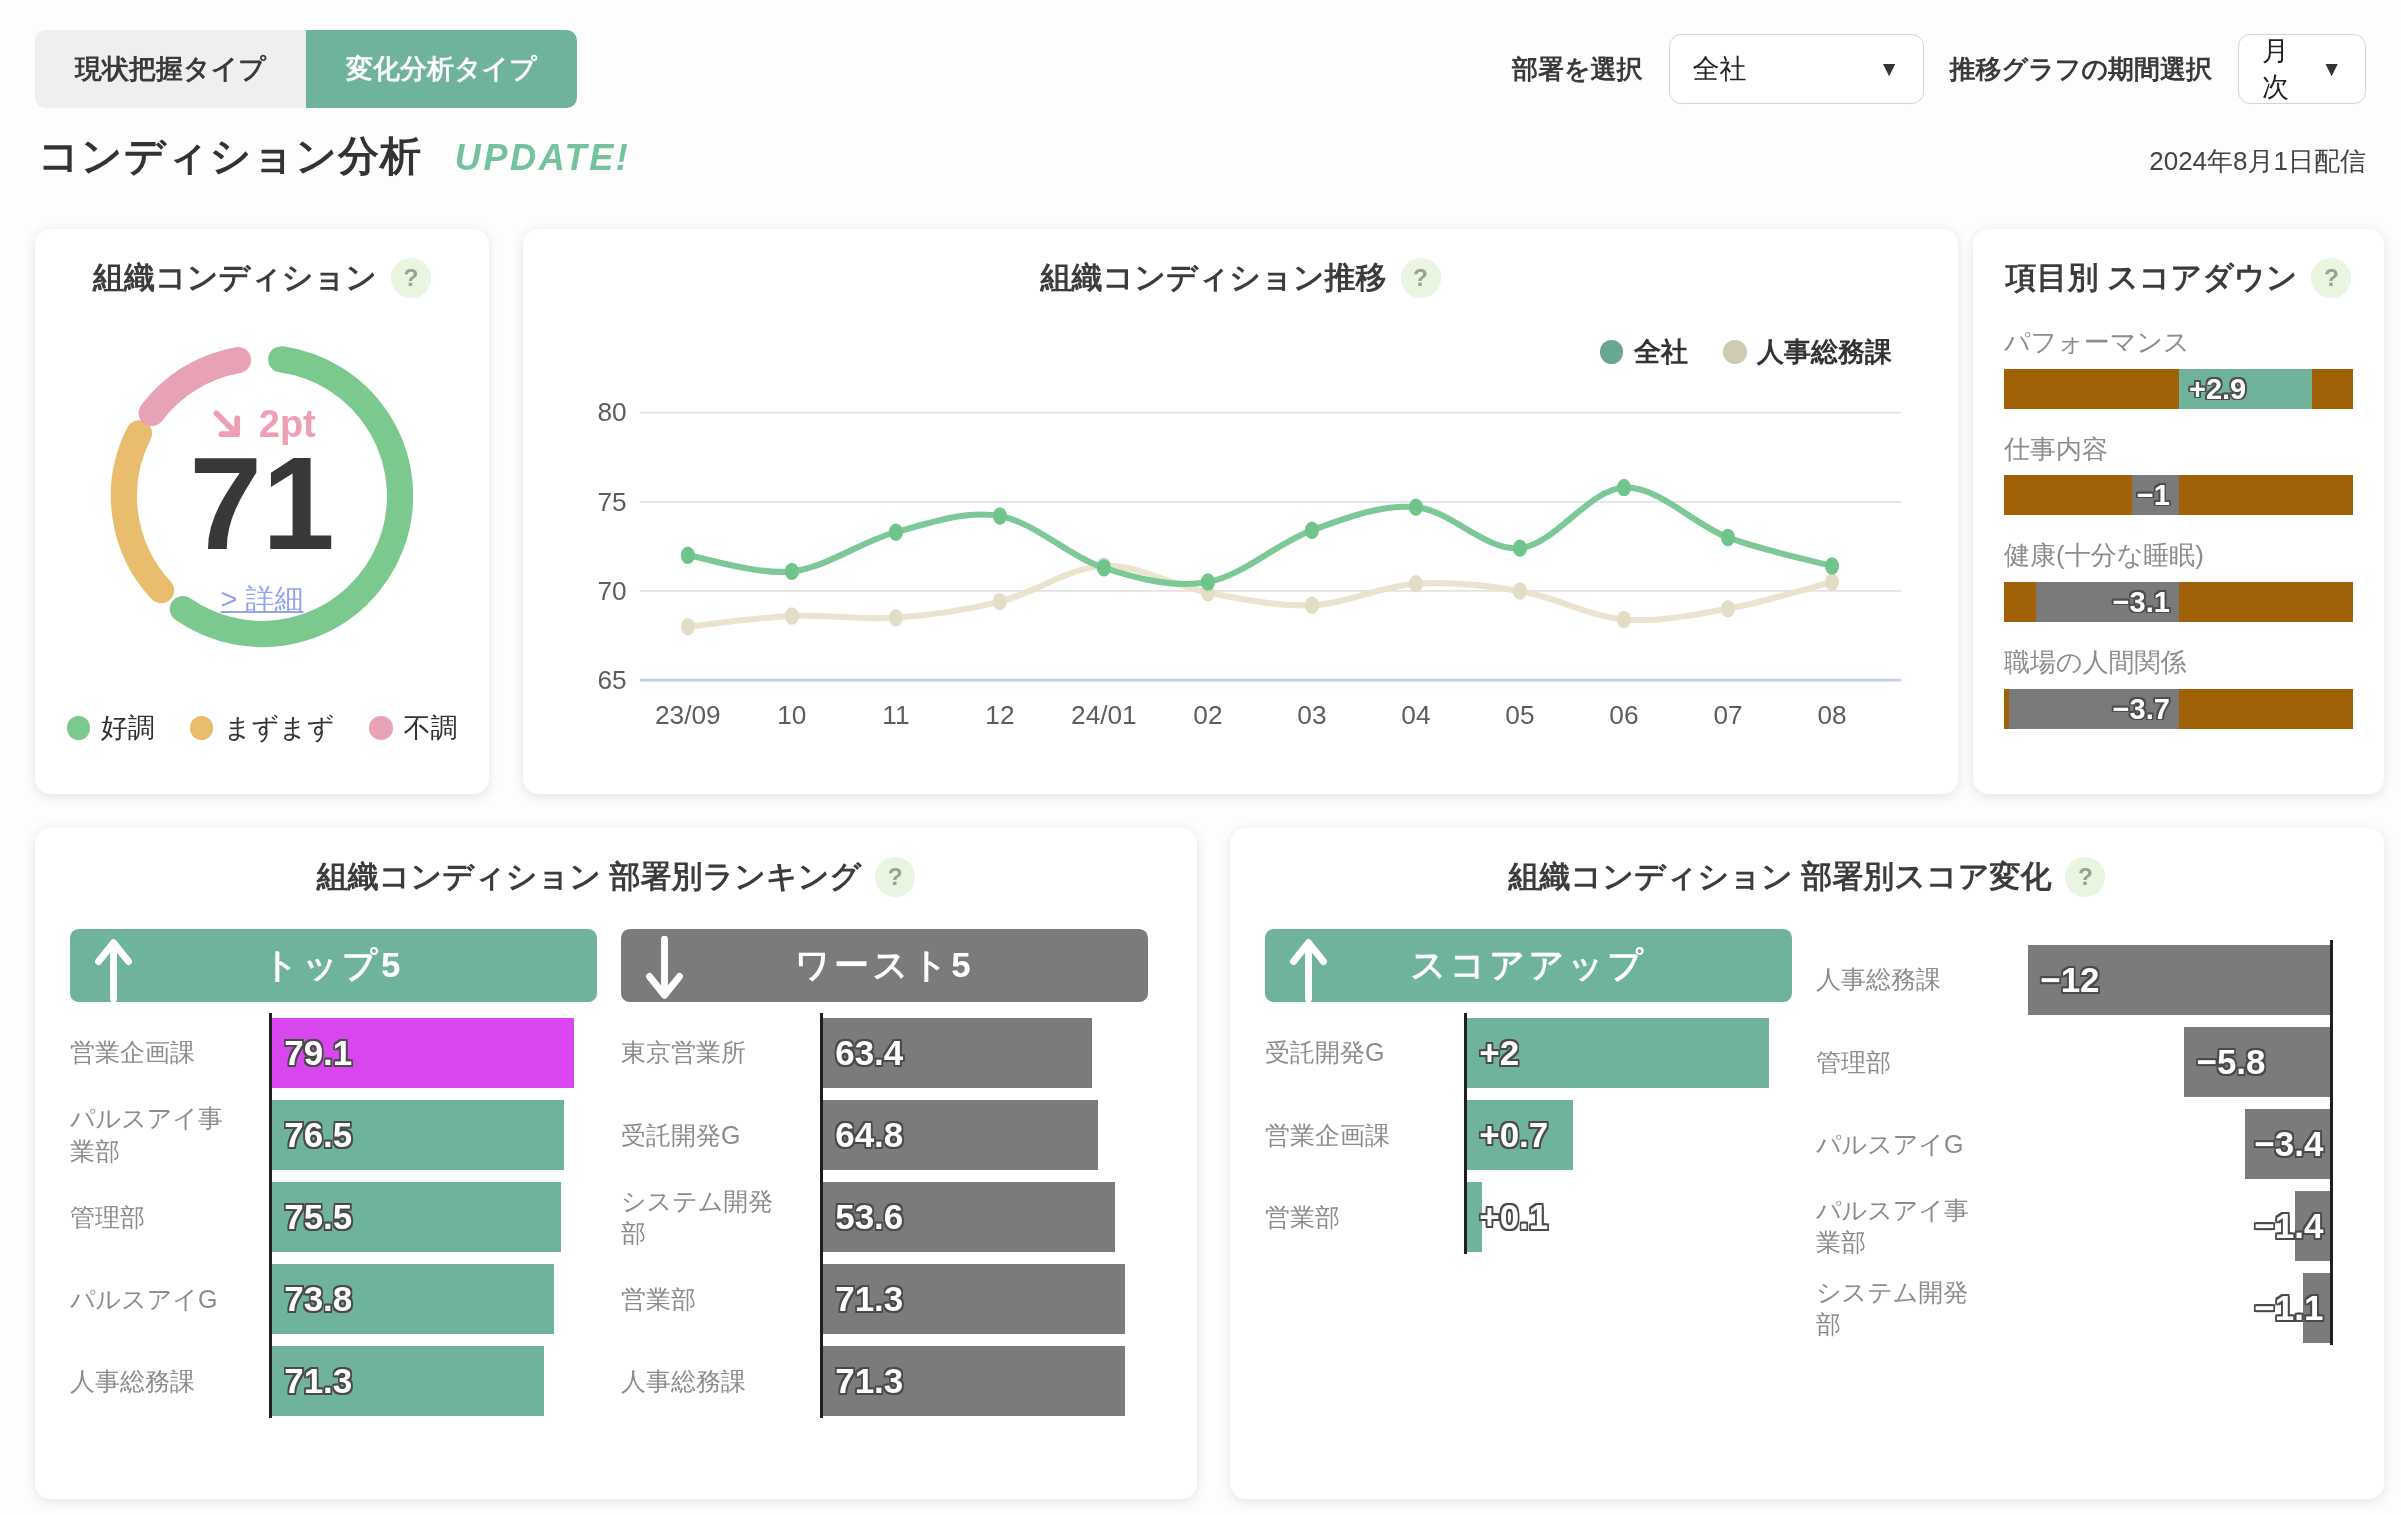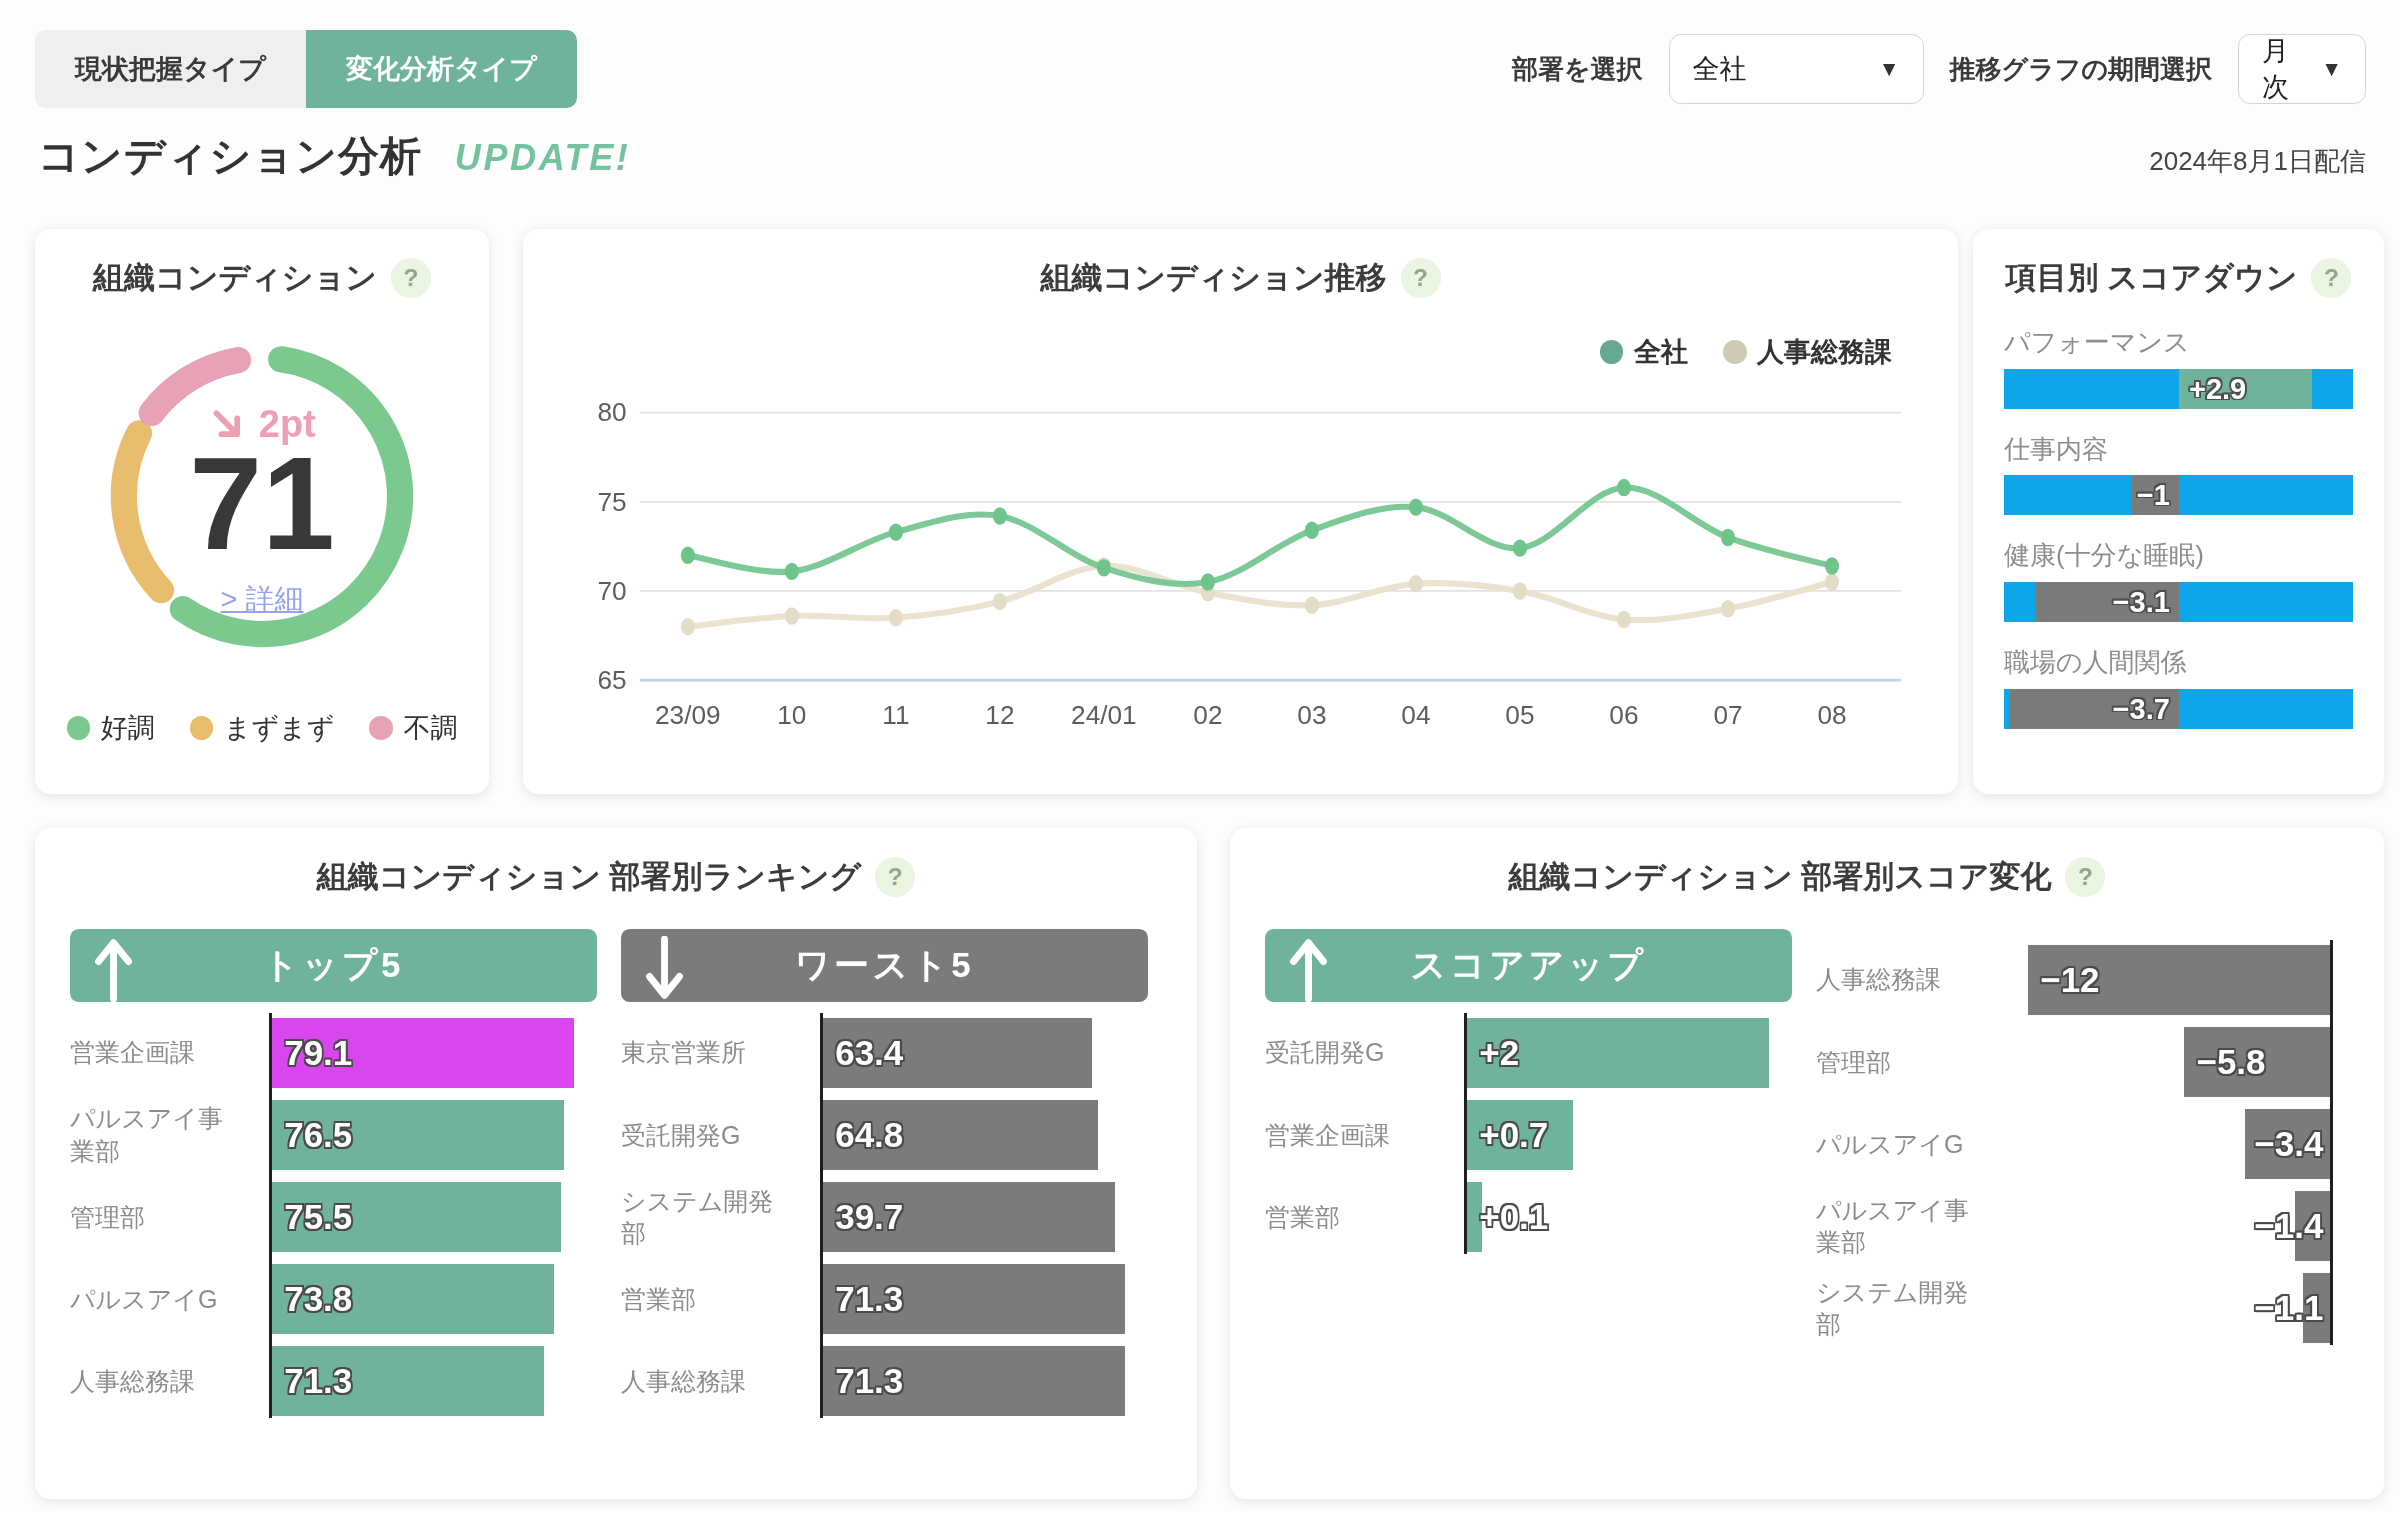--- a/index.html
+++ b/index.html
@@ -41,21 +41,21 @@
 
   
   .trend-legend { position:absolute; top:105px; right:66px; display:flex; gap:35px; font-size:27px; color:#333; font-weight:700; }
   .trend-svg { position:absolute; left:24.5px; top:131px; }
   svg text { font-family:inherit; }
 
   
   .m-rows { padding:26px 31px 0; }
   .m-row { margin-bottom:23px; }
   .m-label { font-size:26px; color:#8c8c8c; margin-bottom:8.7px; }
-  .m-track { position:relative; height:40px; background:#0ea5e9; }
+  .m-track { position:relative; height:40px; background:#a16207; }
   .m-bar { position:absolute; top:0; height:100%; }
   .m-bar.pos { left:50%; background:#6fb39a; }
   .m-bar.neg { right:50%; background:#7a7a7a; }
   .m-val { position:absolute; top:50%; transform:translateY(-50%); font-size:29px; font-weight:800; color:#fff; white-space:nowrap;
            text-shadow:-1.7px -1.7px 0 #4d4d4d,1.7px -1.7px 0 #4d4d4d,-1.7px 1.7px 0 #4d4d4d,1.7px 1.7px 0 #4d4d4d,0 1.7px 0 #4d4d4d,0 -1.7px 0 #4d4d4d,1.7px 0 0 #4d4d4d,-1.7px 0 0 #4d4d4d; }
   .m-bar.pos .m-val { left:10.5px; }
   .m-bar.neg .m-val { right:8.7px; }
 
   
   .cols { display:flex; gap:24px; padding:31px 35px 0; }
@@ -329,21 +329,21 @@
       <div class="r-plot">
         <div class="r-bar" style="width:87.2%;background:#7b7b7b">
           <span class="r-val">64.8</span>
         </div>
               </div>
             </div>
             <div class="r-row">
       <div class="r-label">システム開発部</div>
       <div class="r-plot">
         <div class="r-bar" style="width:92.8%;background:#7b7b7b">
-          <span class="r-val">39.7</span>
+          <span class="r-val">53.6</span>
         </div>
               </div>
             </div>
             <div class="r-row">
       <div class="r-label">営業部</div>
       <div class="r-plot">
         <div class="r-bar" style="width:96.0%;background:#7b7b7b">
           <span class="r-val">71.3</span>
         </div>
               </div>

